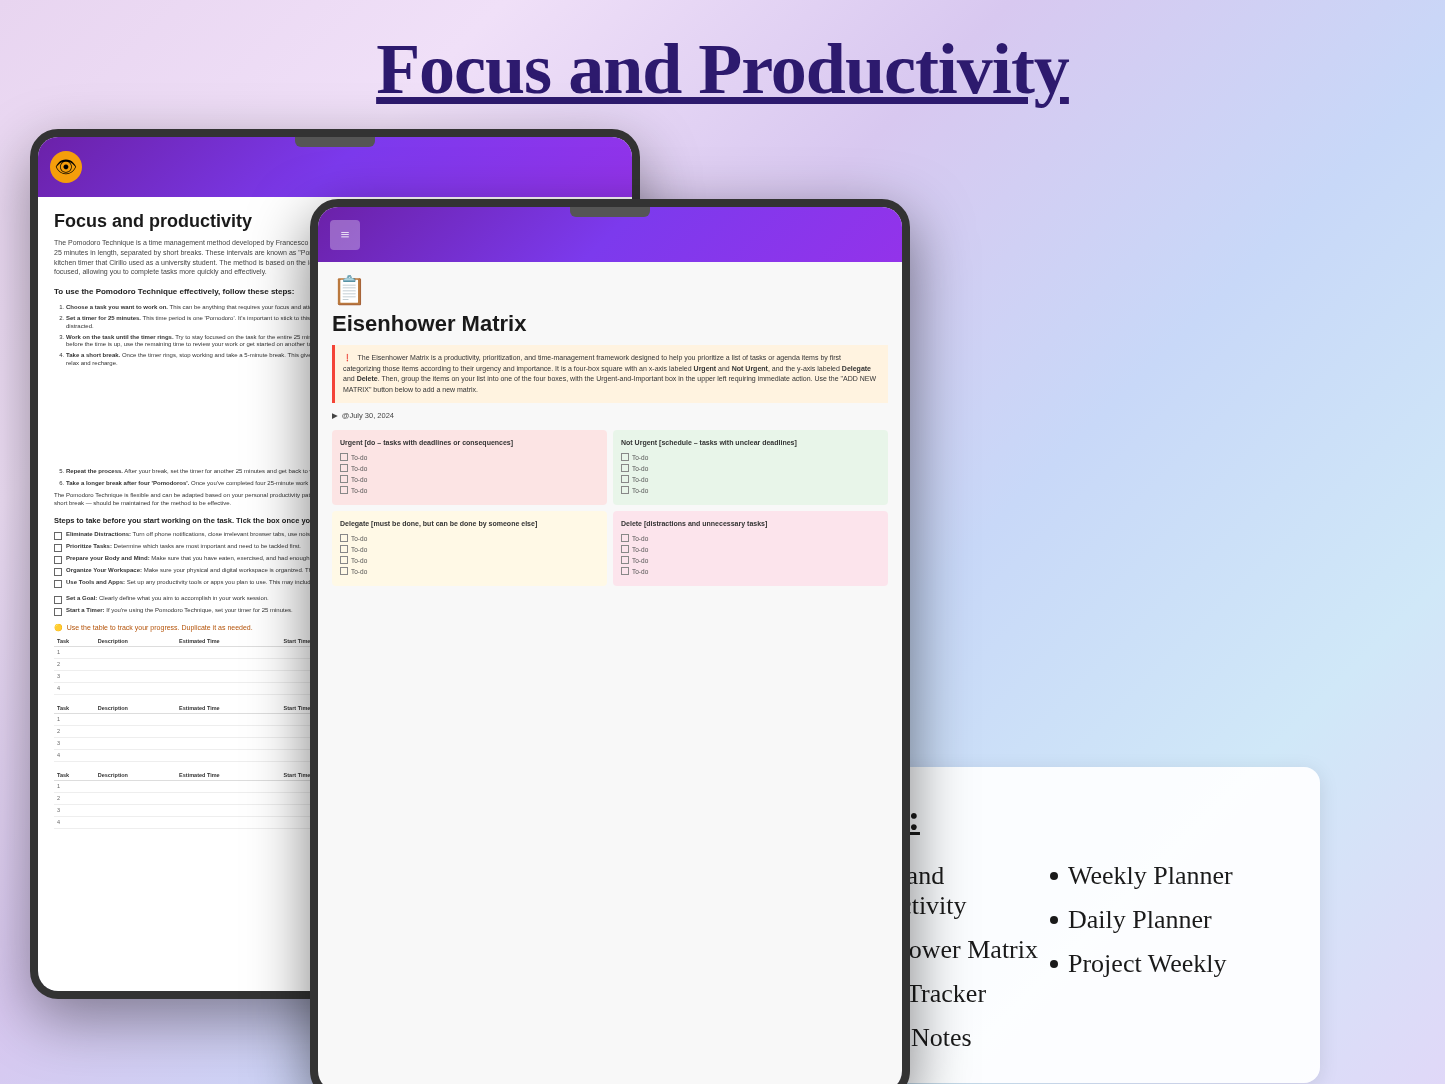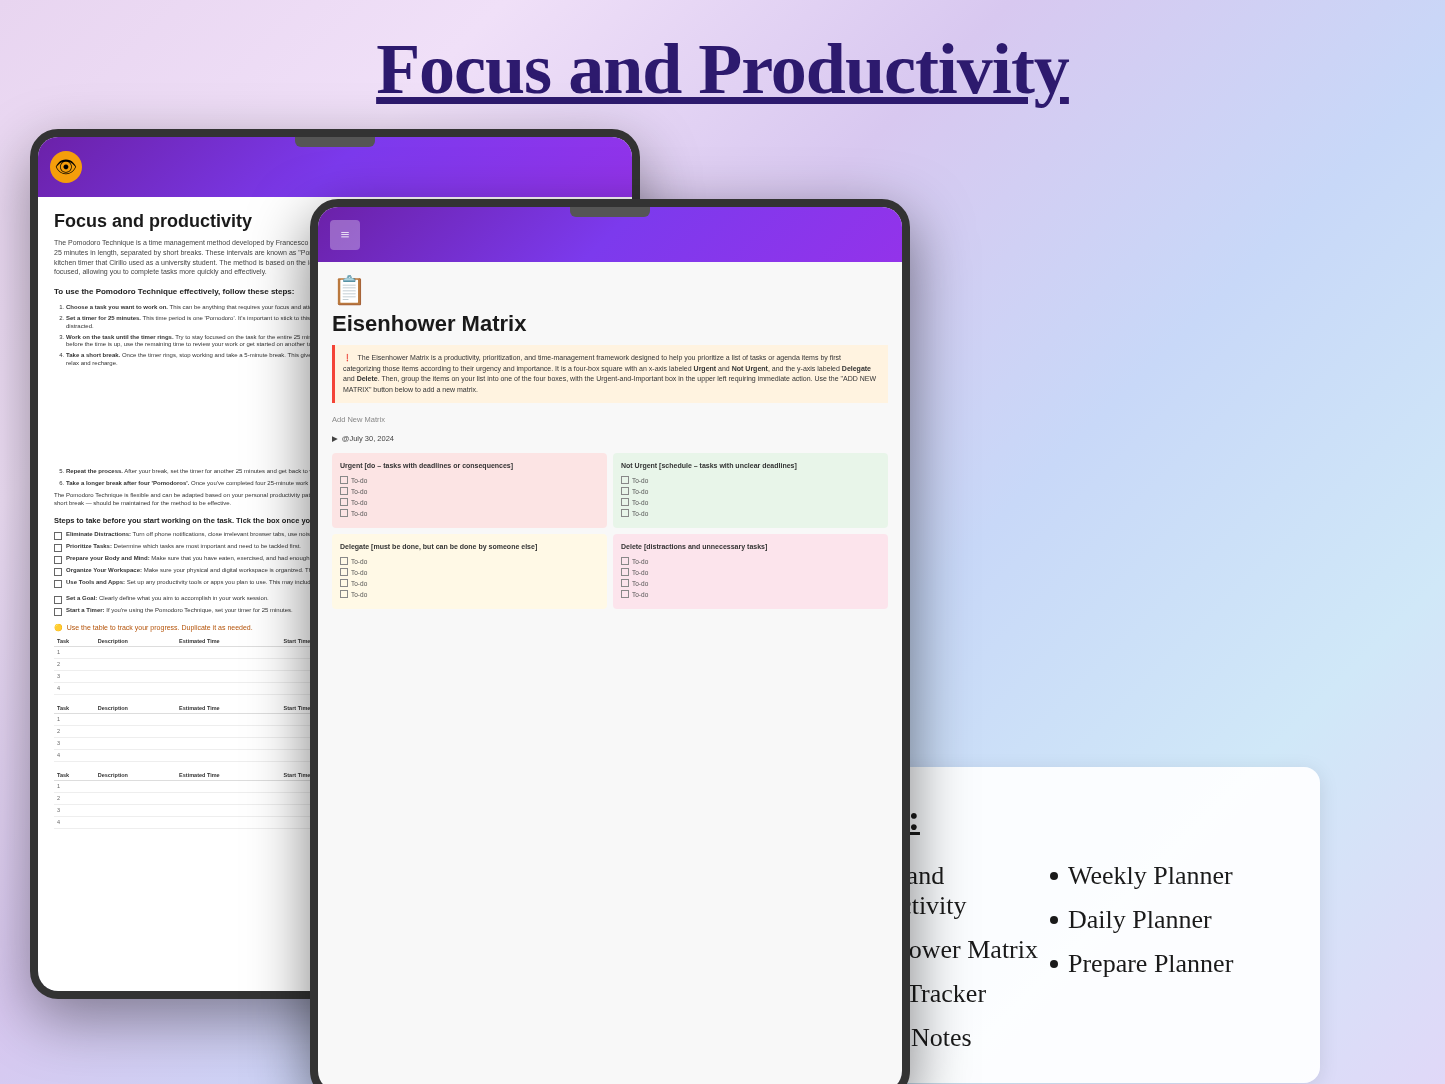--- a/index.html
+++ b/index.html
@@ -727,21 +727,20 @@
           <div style="width:30px;height:30px;background:rgba(255,255,255,0.3);border-radius:4px;display:flex;align-items:center;justify-content:center;color:white;font-size:16px">≡</div>
         </div>
         <div class="tablet-content-2">
           <div class="notebook-icon">📋</div>
           <div class="matrix-title">Eisenhower Matrix</div>
           <div class="matrix-description">
             <span style="color:#f44336;font-weight:bold;margin-right:4px">❗</span>
             The Eisenhower Matrix is a productivity, prioritization, and time-management framework designed to help you prioritize a list of tasks or agenda items by first categorizing those items according to their urgency and importance. It is a four-box square with an x-axis labeled <strong>Urgent</strong> and <strong>Not Urgent</strong>, and the y-axis labeled <strong>Delegate</strong> and <strong>Delete</strong>. Then, group the items on your list into one of the four boxes, with the Urgent-and-Important box in the upper left requiring immediate action. Use the "ADD NEW MATRIX" button below to add a new matrix.
           </div>
 
-          <div class="add-matrix-btn">Add New Matrix</div>
 
           <div class="matrix-date">
             <span>▶</span>
             <span>@July 30, 2024</span>
           </div>
 
           <div class="matrix-grid">
 
             <div class="matrix-quadrant urgent-important">
               <div class="quadrant-title">Urgent [do – tasks with deadlines or consequences]</div>
@@ -856,20 +855,20 @@
           <div class="page-item">
             <div class="bullet"></div>
             <span class="page-name">Weekly Planner</span>
           </div>
           <div class="page-item">
             <div class="bullet"></div>
             <span class="page-name">Daily Planner</span>
           </div>
           <div class="page-item">
             <div class="bullet"></div>
-            <span class="page-name">Prepare Planner</span>
+            <span class="page-name">Project Weekly</span>
           </div>
         </div>
       </div>
     </div>
   </div>
 
 </div>
 
 </body></html>

